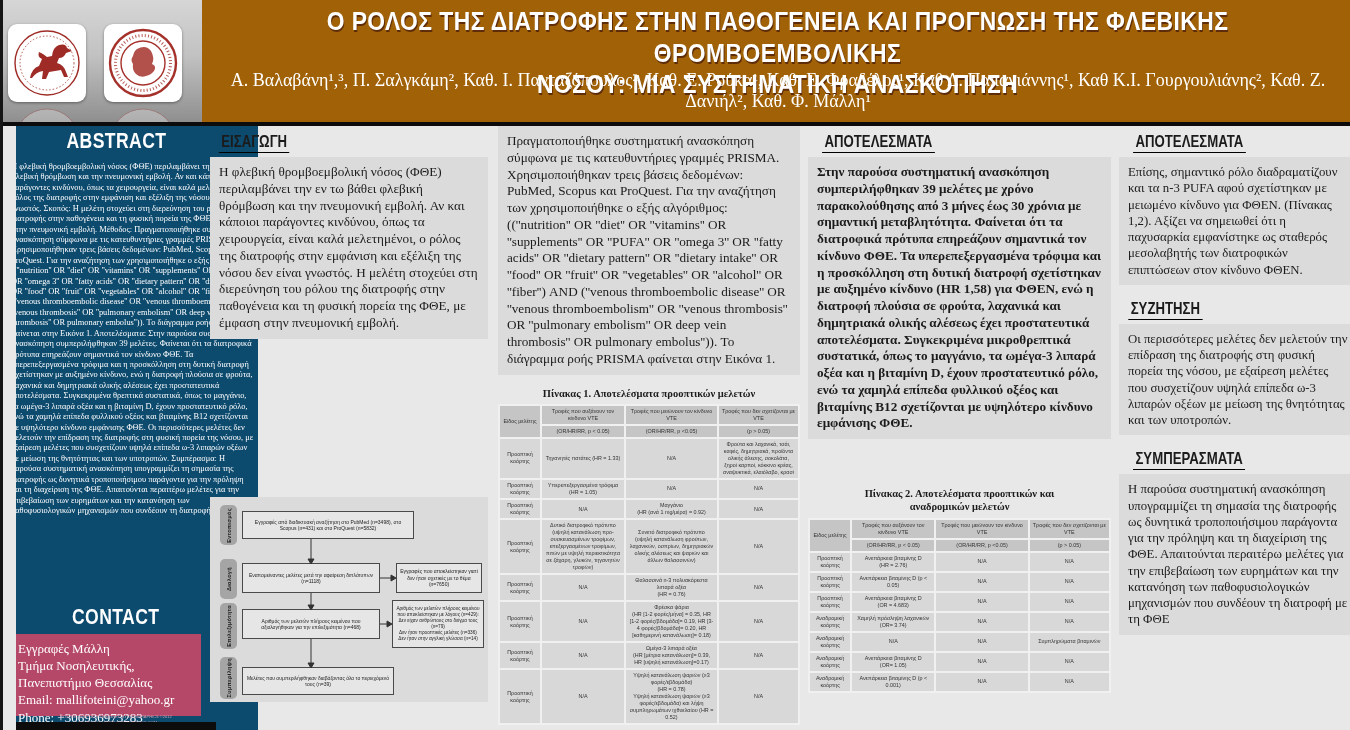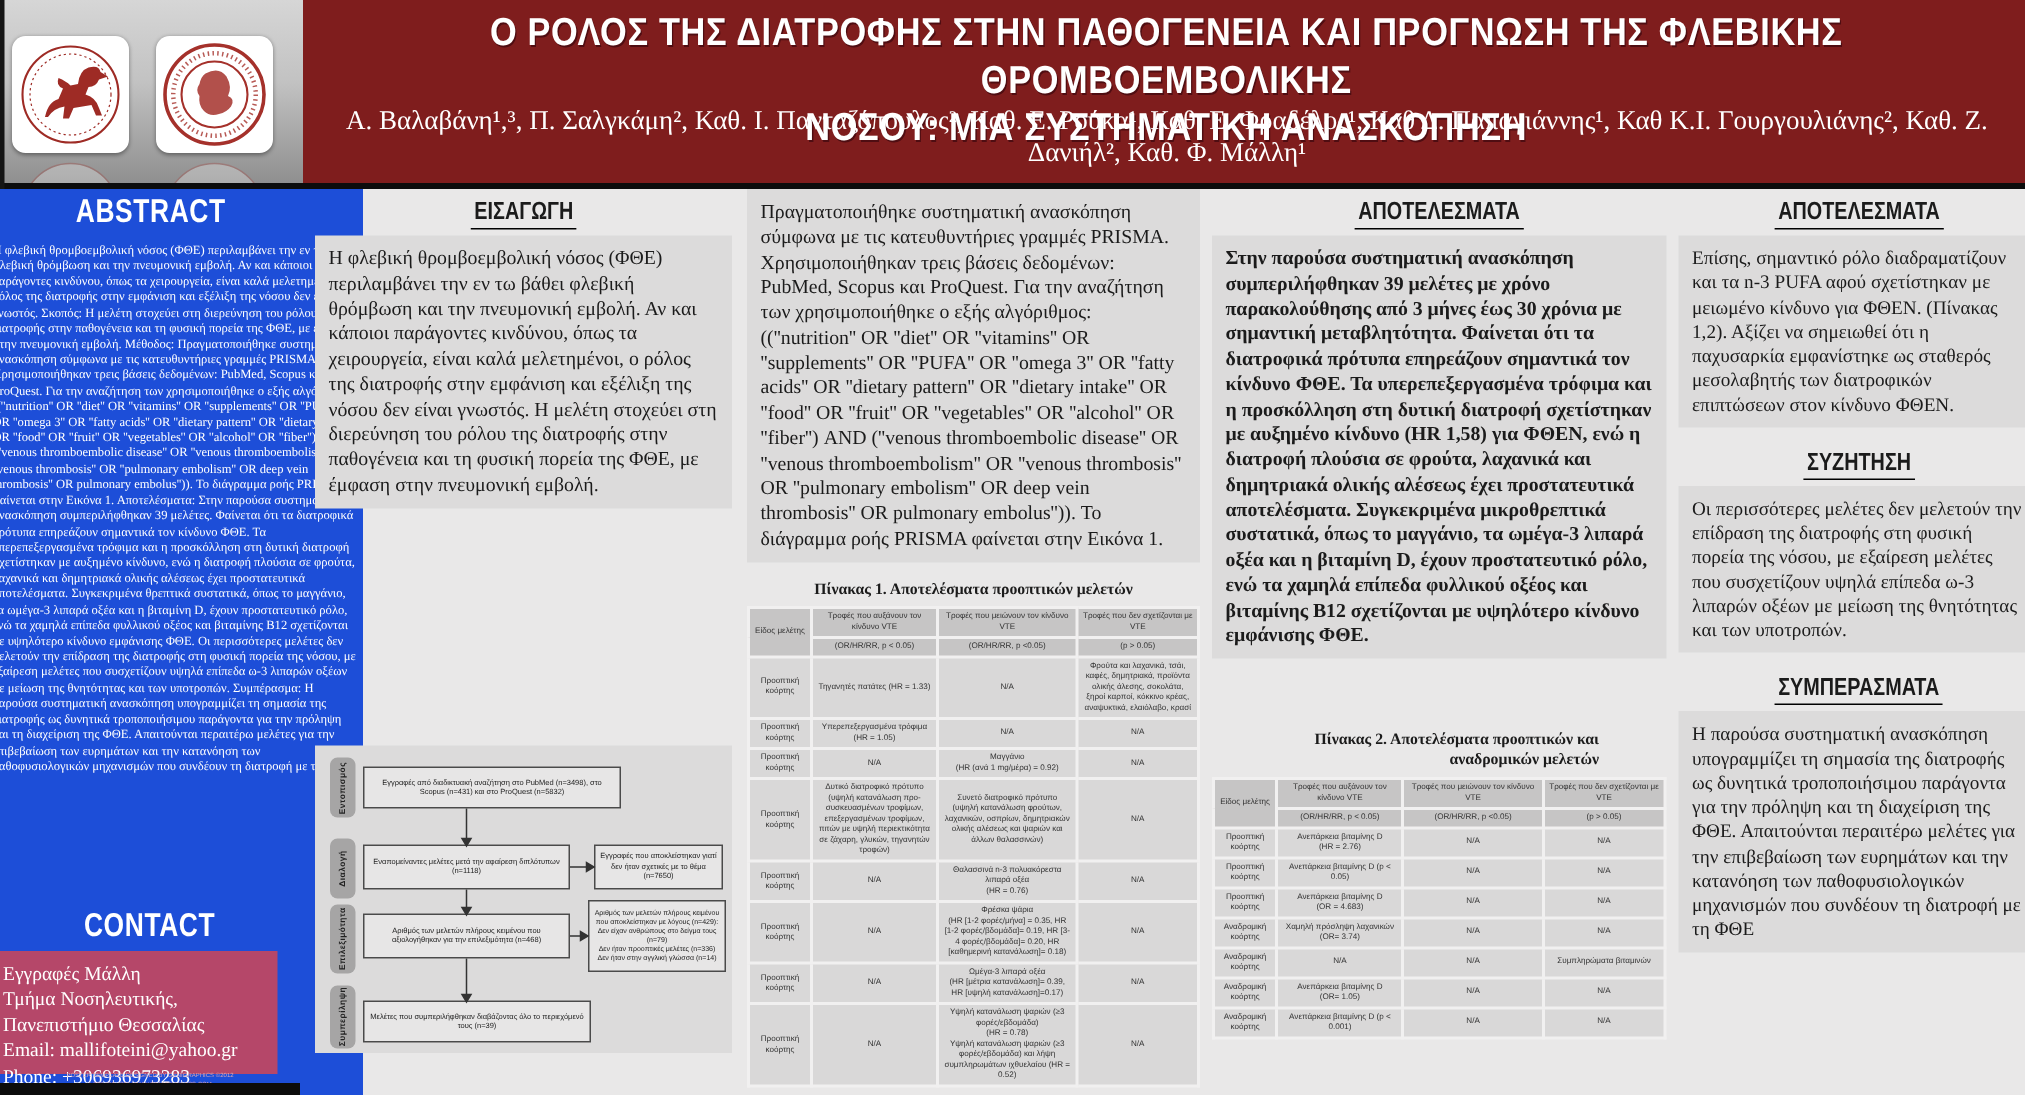--- a/index.html
+++ b/index.html
@@ -1,50 +1,50 @@
 <!DOCTYPE html>
 <html><head>
 <meta charset="utf-8">
 <style>
   html,body{margin:0;padding:0;background:#444;}
   .poster{position:relative;width:1350px;height:730px;overflow:hidden;background:#E9E8E8;
           font-family:"Liberation Serif",serif;color:#1b1b1b;}
   
-  .header{position:absolute;left:0;top:0;width:1350px;height:122px;background:#7f1d1d;}
+  .header{position:absolute;left:0;top:0;width:1350px;height:122px;background:#a16207;}
   .logo-panel{position:absolute;left:0;top:0;width:202px;height:122px;
               background:linear-gradient(180deg,#d6d6d6 0%,#c2c2c2 45%,#8f8f8f 100%);overflow:hidden;}
   .logo-box{position:absolute;top:24px;width:78px;height:78px;background:#fff;border-radius:9px;
             box-shadow:0 1px 3px rgba(0,0,0,.4);display:flex;align-items:center;justify-content:center;}
   .logo-reflect{position:absolute;top:106px;width:78px;height:40px;transform:scaleY(-1);opacity:.28;
                 display:flex;align-items:flex-end;justify-content:center;filter:blur(.4px);}
   .title-wrap{position:absolute;left:205px;right:0;top:6px;display:flex;justify-content:center;}
   .title{width:1330px;transform:scaleX(.88);transform-origin:center;text-align:center;color:#fff;
          font-family:"Liberation Sans",sans-serif;font-weight:700;font-size:26px;line-height:1.22;
          letter-spacing:.5px;text-shadow:1px 1.5px 0 rgba(40,0,10,.55);}
   .authors{position:absolute;left:210px;right:4px;top:70px;text-align:center;color:#fff;font-size:18px;}
   .affils{position:absolute;left:235px;right:8px;top:88px;text-align:center;color:#fff;font-size:12.5px;line-height:1.2;}
   .hline{position:absolute;left:0;top:122px;width:1350px;height:4px;background:#0c0c0c;}
   .lborder{position:absolute;left:0;top:0;width:3px;height:730px;background:#151515;}
   
-  .sidebar{position:absolute;left:0;top:126px;width:242px;height:604px;background:#1d4ed8;overflow:hidden;}
+  .sidebar{position:absolute;left:16px;top:126px;width:242px;height:604px;background:#0c4a6e;overflow:hidden;}
   .vline{position:absolute;left:200px;top:126px;width:5px;height:604px;background:#0c0c0c;}
   .sb-head{position:absolute;left:0;width:200px;text-align:center;color:#fff;}
   .condensed{font-family:"Liberation Sans",sans-serif;font-weight:700;display:inline-block;
              transform:scaleX(.8);transform-origin:center;white-space:nowrap;}
   .sb-head .condensed{font-size:22px;letter-spacing:.5px;}
   .abstract-text{position:absolute;left:-5px;right:2px;top:36px;color:#fff;font-size:8.4px;line-height:1.24;
                  text-align:left;}
   .contact-box{position:absolute;left:-7px;top:508px;width:192px;height:82px;background:#B54769;
                color:#fff;font-size:13px;line-height:1.32;padding:6px 4px 4px 9px;box-sizing:border-box;}
   .watermark{position:absolute;left:0;top:588px;width:200px;text-align:center;color:#d9a4b4;
              font-family:"Liberation Sans",sans-serif;font-size:4px;line-height:1.4;}
   .sb-bottom{position:absolute;left:0;bottom:0;width:200px;height:8px;background:#0c0c0c;}
   
   .col{position:absolute;top:126px;}
-  .sec-head{text-align:center;margin:6px 0 4px 0;}
+  .sec-head{text-align:left;margin:6px 0 4px 0;}
   .sec-head .condensed{font-size:16.5px;border-bottom:1.5px solid #000;padding:0 3px 1px 3px;}
   .tbox{background:#DCDBDB;padding:7px 9px;font-size:13.2px;line-height:1.27;box-sizing:border-box;}
   
   .diagram{position:absolute;left:0;top:371px;width:278px;height:205px;background:#DCDBDB;}
   .pill{position:absolute;left:10px;width:17px;background:#A6A5A5;border-radius:5px;
         display:flex;align-items:center;justify-content:center;}
   .pill span{writing-mode:vertical-rl;transform:rotate(180deg);font-family:"Liberation Sans",sans-serif;
              font-size:5.6px;font-weight:700;color:#222;letter-spacing:.3px;}
   .dbox{position:absolute;background:#E7E6E6;border:1px solid #4a4a4a;box-sizing:border-box;
         font-family:"Liberation Sans",sans-serif;font-size:5px;line-height:1.3;text-align:center;
@@ -269,21 +269,21 @@
         </table>
     </div>
   </div>
 
   <div class="col" id="col3">
     <div class="sec-head">
       <span class="condensed">ΑΠΟΤΕΛΕΣΜΑΤΑ</span>
     </div>
     <div class="tbox">Στην παρούσα συστηματική ανασκόπηση συμπεριλήφθηκαν 39 μελέτες με χρόνο παρακολούθησης από 3 μήνες έως 30 χρόνια με σημαντική μεταβλητότητα. Φαίνεται ότι τα διατροφικά πρότυπα επηρεάζουν σημαντικά τον κίνδυνο ΦΘΕ. Τα υπερεπεξεργασμένα τρόφιμα και η προσκόλληση στη δυτική διατροφή σχετίστηκαν με αυξημένο κίνδυνο (HR 1,58) για ΦΘΕΝ, ενώ η διατροφή πλούσια σε φρούτα, λαχανικά και δημητριακά ολικής αλέσεως έχει προστατευτικά αποτελέσματα. Συγκεκριμένα μικροθρεπτικά συστατικά, όπως το μαγγάνιο, τα ωμέγα-3 λιπαρά οξέα και η βιταμίνη D, έχουν προστατευτικό ρόλο, ενώ τα χαμηλά επίπεδα φυλλικού οξέος και βιταμίνης Β12 σχετίζονται με υψηλότερο κίνδυνο εμφάνισης ΦΘΕ.</div>
     <div id="t2wrap">
-      <div class="tcaption" style="margin-left:45px;margin-right:45px;text-align:right;">Πίνακας 2. Αποτελέσματα προοπτικών και αναδρομικών μελετών</div>
+      <div class="tcaption" style="margin-left:45px;margin-right:45px;">Πίνακας 2. Αποτελέσματα προοπτικών και αναδρομικών μελετών</div>
       <table class="rtable" id="table2">
           <colgroup>
             <col style="width: 14%;">
             <col style="width: 28%;">
             <col style="width: 31%;">
             <col style="width: 27%;">
           </colgroup>
           <thead>
             <tr>
               <th rowspan="2">Είδος μελέτης</th>

